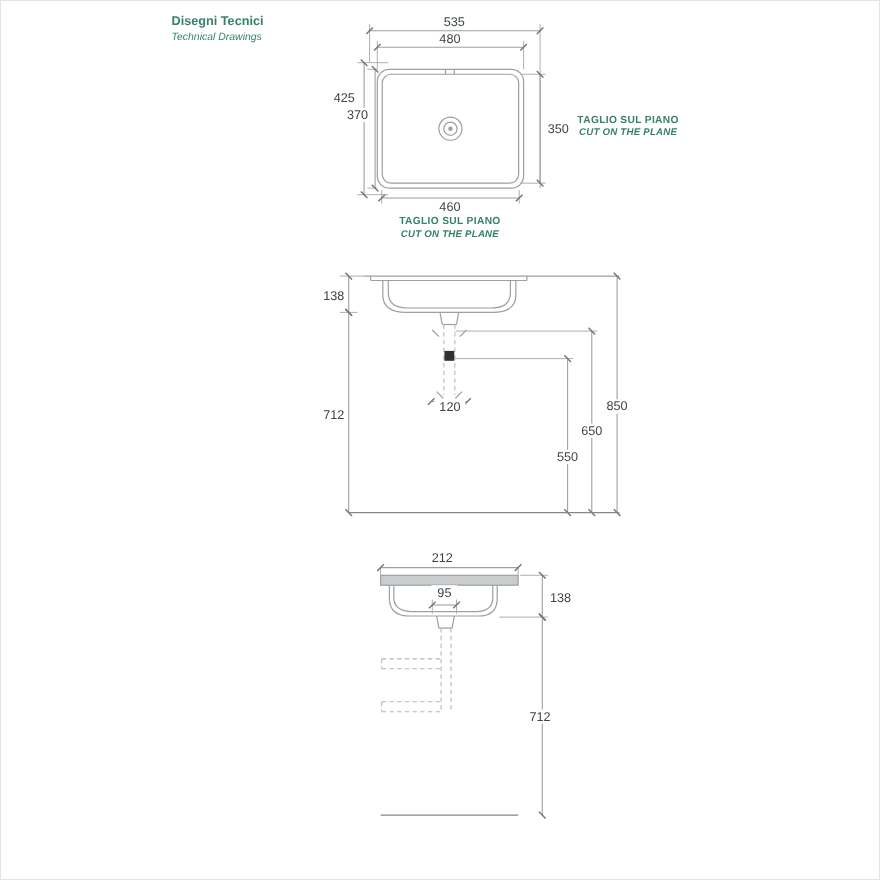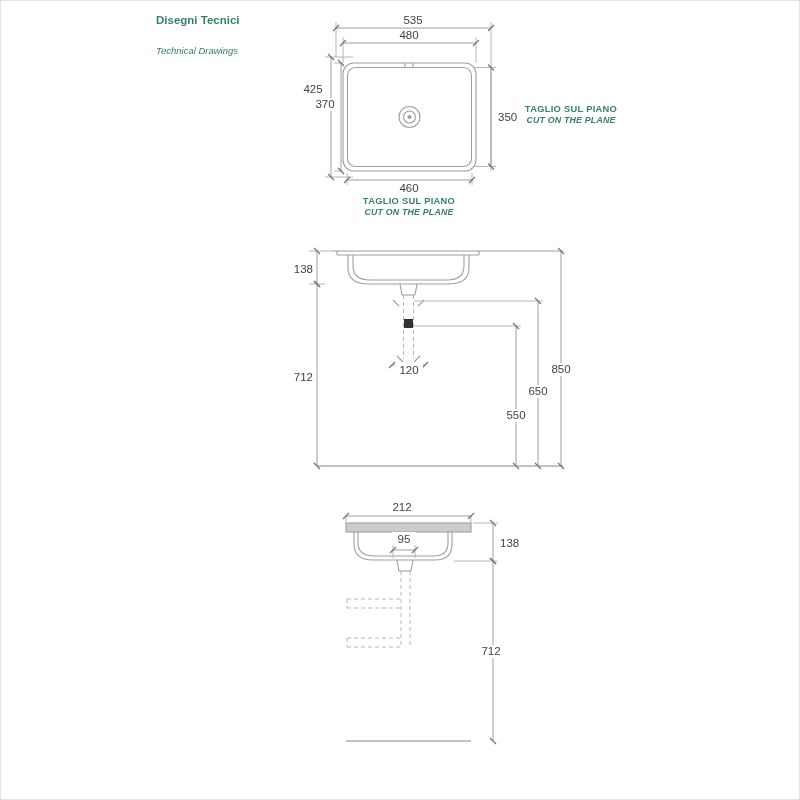--- a/index.html
+++ b/index.html
@@ -8,21 +8,21 @@
     position: relative;
     width: 800px;
     height: 800px;
     background: #ffffff;
     border: 1px solid #e4e4e4;
     overflow: hidden;
     font-family: "Liberation Sans", sans-serif;
   }
   .header { position: absolute; left: 155px; top: 13px; color: #37806e; }
   .header .title { font-size: 11.5px; font-weight: bold; }
-  .header .subtitle { font-size: 9.5px; font-style: italic; margin-top: 19px; }
+  .header .subtitle { font-size: 9.5px; font-style: italic; margin-top: 2px; }
   svg { position: absolute; left: 0; top: 0; }
   text.dim { font-family: "Liberation Sans", sans-serif; font-size: 11.5px; fill: #3f4448; }
   text.teal1 { font-family: "Liberation Sans", sans-serif; font-size: 9.3px; font-weight: bold; fill: #37806e; letter-spacing: .3px; }
   text.teal2 { font-family: "Liberation Sans", sans-serif; font-size: 8.8px; font-weight: bold; font-style: italic; fill: #37806e; letter-spacing: .2px; }
 </style>
 </head>
 <body>
 
 <div class="page">
 

